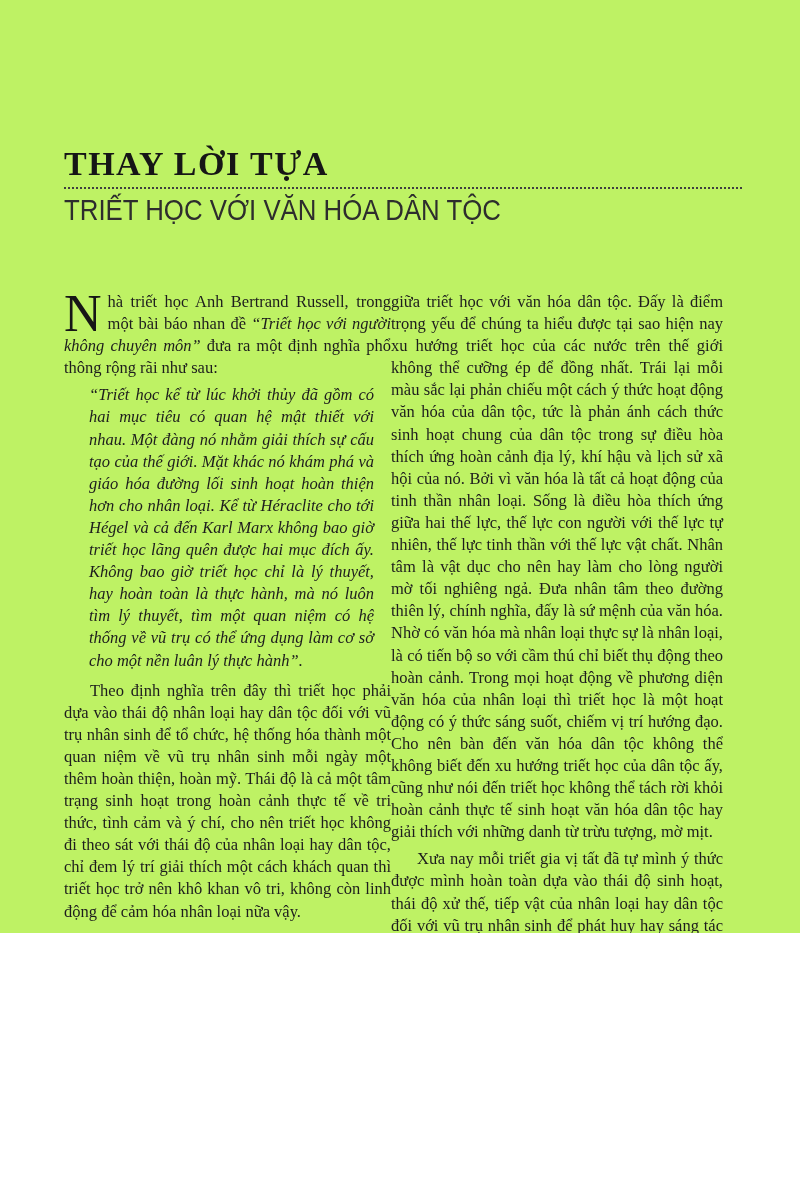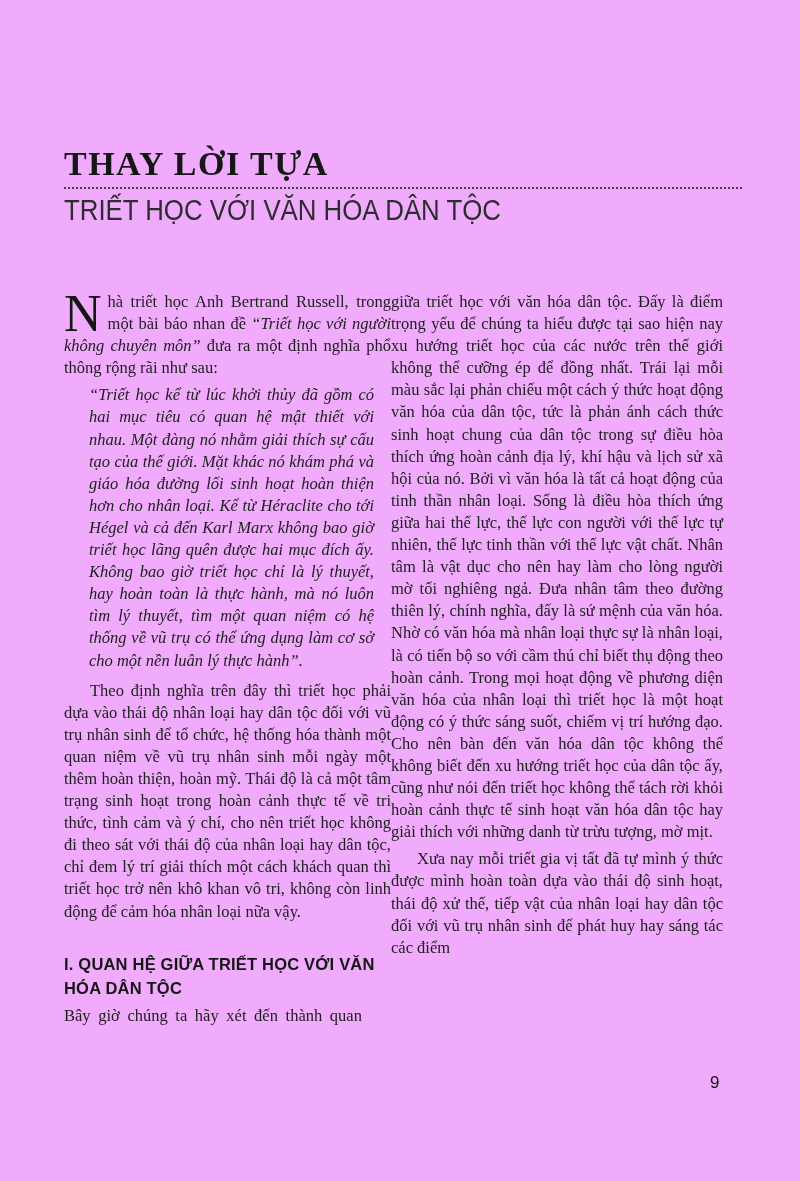--- a/index.html
+++ b/index.html
@@ -1,20 +1,20 @@
 <!DOCTYPE html>
 <html lang="vi"><head>
 <meta charset="utf-8">
 <style>
   html, body { margin: 0; padding: 0; background: #ffffff; }
   .page {
     position: relative;
     width: 800px;
-    height: 1181px;
-    background: #f0abfc;
+    height: 933px;
+    background: #bef264;
     font-family: "Liberation Serif", serif;
     color: #1d1d1d;
     overflow: hidden;
   }
 
   
   .masthead { position: absolute; left: 64px; top: 146px; width: 678px; }
   .title {
     margin: 0;
     font-family: "Liberation Serif", serif;

